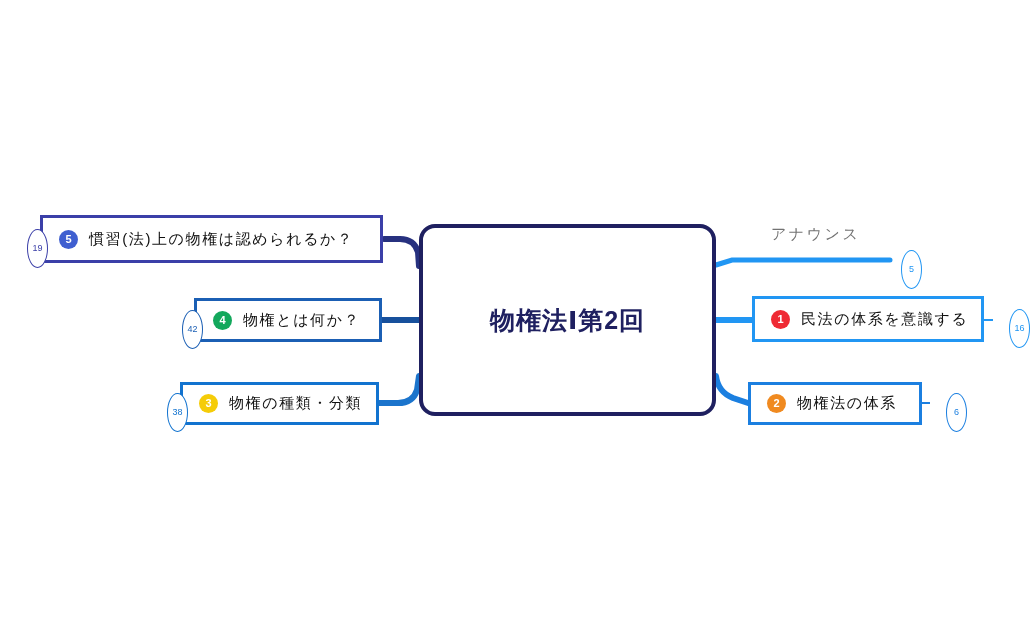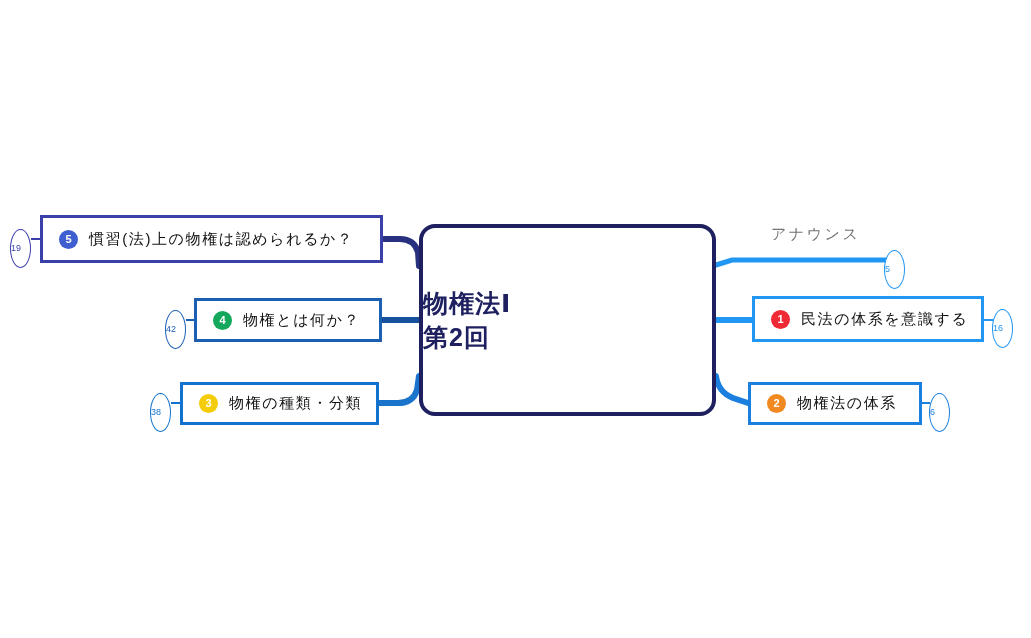--- a/index.html
+++ b/index.html
@@ -31,22 +31,21 @@
     position: absolute;
     left: 419px;
     top: 224px;
     width: 297px;
     height: 192px;
     box-sizing: border-box;
     border: 4px solid #1f2060;
     border-radius: 16px;
     background: #ffffff;
     display: flex;
-    flex-direction: column;
-    align-items: flex-start;
+    align-items: center;
     justify-content: center;
     z-index: 5;
   }
   .central-line {
     font-size: 25px;
     font-weight: bold;
     color: #1f2060;
     line-height: 1.36;
     letter-spacing: 1px;
     white-space: nowrap;
@@ -92,23 +91,25 @@
   
   .count-badge {
     position: absolute;
     width: 21px;
     height: 39px;
     border-radius: 50%;
     box-sizing: border-box;
     background: #ffffff;
     display: flex;
     align-items: center;
+    justify-content: center;
     font-size: 9px;
     line-height: 1;
     z-index: 6;
+    margin-left: 17px;
   }
 
   
   .plain-node {
     position: absolute;
     z-index: 4;
     white-space: nowrap;
   }
   .plain-node .node-label {
     font-size: 15px;

